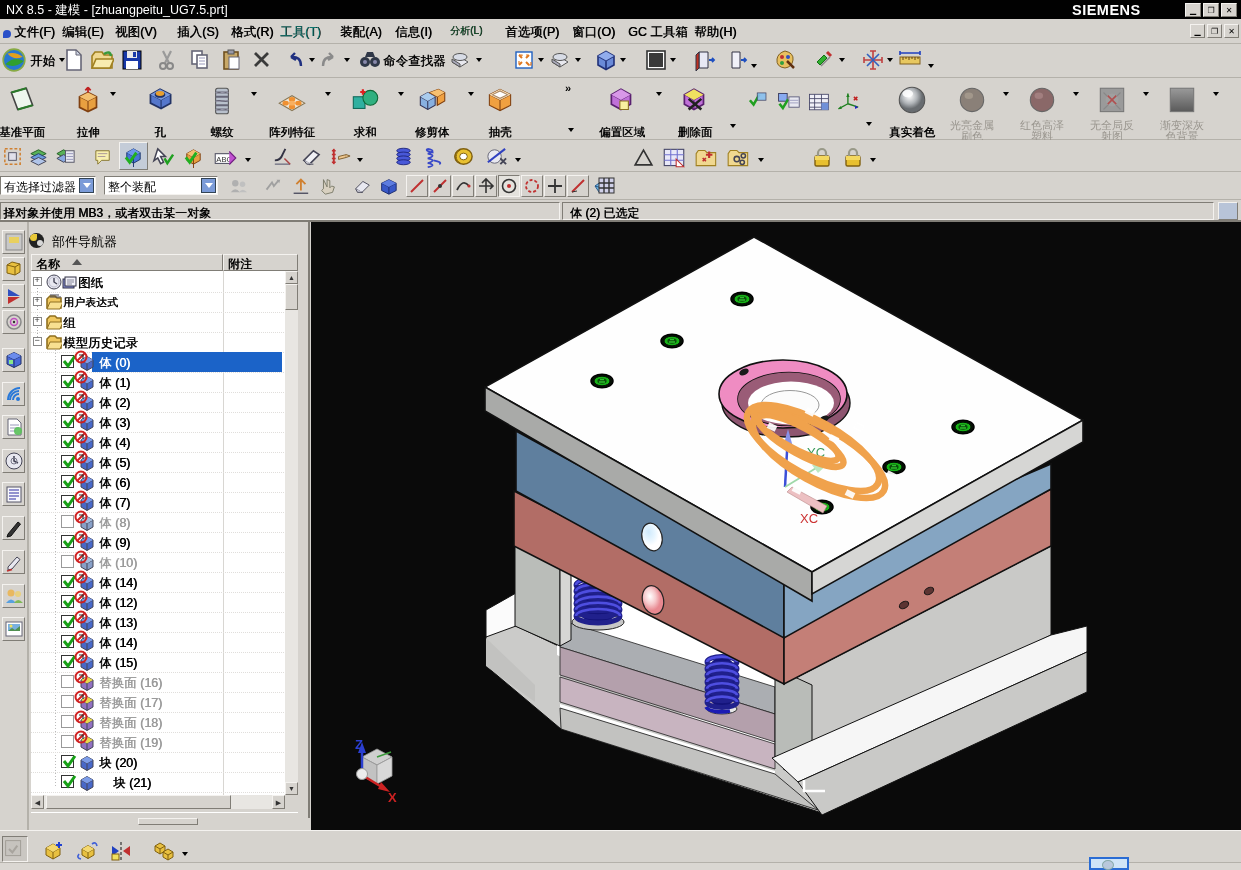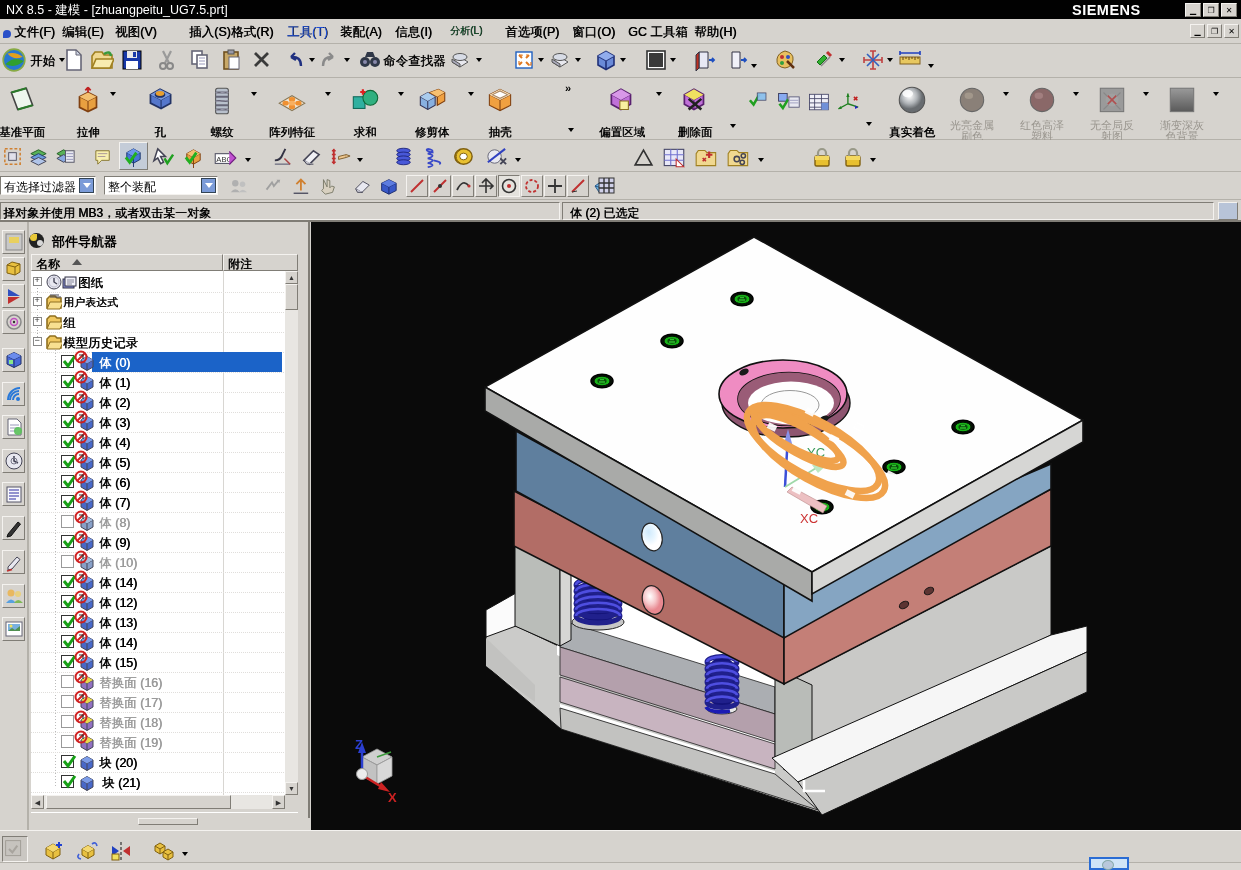--- a/index.html
+++ b/index.html
@@ -17,23 +17,23 @@
 <div class="abs" style="left:1072px;top:2px;font-size:14.5px;font-weight:bold;color:#fff;letter-spacing:0.5px">SIEMENS</div>
 </div>
 <div class="abs ras" style="left:1185px;top:3px;width:16px;height:14px;background:#d6d3ce;font-size:8px;text-align:center;line-height:13px;color:#000">▁</div>
 <div class="abs ras" style="left:1203px;top:3px;width:16px;height:14px;background:#d6d3ce;font-size:8px;text-align:center;line-height:13px;color:#000">❐</div>
 <div class="abs ras" style="left:1221px;top:3px;width:16px;height:14px;background:#d6d3ce;font-size:8px;text-align:center;line-height:13px;color:#000">✕</div>
 <div class="abs" style="left:0;top:19px;width:1241px;height:25px;background:#d6d3ce;border-bottom:1px solid #b4b1aa"></div>
 <div class="abs" style="left:3px;top:30px;width:8px;height:8px;background:#2a50c8;border-radius:50% 50% 50% 0"></div>
 <div class="abs" style="left:14px;top:24px;font-size:12.5px;color:#000;text-shadow:0.5px 0 0 #000">文件(F)</div>
 <div class="abs" style="left:62px;top:24px;font-size:12.5px;color:#000;text-shadow:0.5px 0 0 #000">编辑(E)</div>
 <div class="abs" style="left:115px;top:24px;font-size:12.5px;color:#000;text-shadow:0.5px 0 0 #000">视图(V)</div>
-<div class="abs" style="left:189px;top:24px;font-size:12.5px;color:#000;text-shadow:0.5px 0 0 #000">插入(S)</div>
+<div class="abs" style="left:177px;top:24px;font-size:12.5px;color:#000;text-shadow:0.5px 0 0 #000">插入(S)</div>
 <div class="abs" style="left:231px;top:24px;font-size:12.5px;color:#000;text-shadow:0.5px 0 0 #000">格式(R)</div>
-<div class="abs" style="left:287px;top:24px;font-size:12.5px;color:#1d4ed8;text-shadow:0.5px 0 0 #000">工具(T)</div>
+<div class="abs" style="left:280px;top:24px;font-size:12.5px;color:#0f766e;text-shadow:0.5px 0 0 #000">工具(T)</div>
 <div class="abs" style="left:340px;top:24px;font-size:12.5px;color:#000;text-shadow:0.5px 0 0 #000">装配(A)</div>
 <div class="abs" style="left:395px;top:24px;font-size:12.5px;color:#000;text-shadow:0.5px 0 0 #000">信息(I)</div>
 <div class="abs" style="left:450px;top:24px;font-size:10px;color:#14532d;text-shadow:0.5px 0 0 #000">分析(L)</div>
 <div class="abs" style="left:505px;top:24px;font-size:12.5px;color:#000;text-shadow:0.5px 0 0 #000">首选项(P)</div>
 <div class="abs" style="left:572px;top:24px;font-size:12.5px;color:#000;text-shadow:0.5px 0 0 #000">窗口(O)</div>
 <div class="abs" style="left:628px;top:24px;font-size:12.5px;color:#000;text-shadow:0.5px 0 0 #000">GC 工具箱</div>
 <div class="abs" style="left:694px;top:24px;font-size:12.5px;color:#000;text-shadow:0.5px 0 0 #000">帮助(H)</div>
 <div class="abs ras" style="left:1190px;top:24px;width:15px;height:14px;background:#d6d3ce;font-size:8px;text-align:center;line-height:13px;color:#000">▁</div>
 <div class="abs ras" style="left:1207px;top:24px;width:15px;height:14px;background:#d6d3ce;font-size:8px;text-align:center;line-height:13px;color:#000">❐</div>
 <div class="abs ras" style="left:1224px;top:24px;width:15px;height:14px;background:#d6d3ce;font-size:8px;text-align:center;line-height:13px;color:#000">✕</div>
@@ -727,21 +727,21 @@
     <rect x="4" y="5" width="12" height="7" fill="#78b0e0"></rect>
     <path d="M4 12 l4-3 3 2 5-4v5z" fill="#509050"></path>
     <circle cx="7" cy="7" r="1.5" fill="#f0e060"></circle>
   </svg>
 <div class="abs" style="left:27px;top:222px;width:2px;height:608px;background:#b4b1aa"></div>
 <div class="abs" style="left:29px;top:222px;width:281px;height:596px;background:#d6d3ce;border-right:2px solid #807d76"></div>
 <div class="abs" style="left:29px;top:233px;width:15px;height:15px;border-radius:50%;background:#222;overflow:hidden">
     <div style="position:absolute;left:1px;top:1px;width:7px;height:7px;background:#e8c838;border-radius:50% 0 50% 50%"></div>
     <div style="position:absolute;right:1px;bottom:2px;width:6px;height:6px;background:#d8d8d8;border-radius:50%"></div>
   </div>
-<div class="abs" style="left:52px;top:233px;font-size:13px;font-weight:bold;color:#000">部件导航器</div>
+<div class="abs" style="left:52px;top:233px;font-size:13px;font-weight:normal;color:#000">部件导航器</div>
 <div class="abs ras" style="left:31px;top:254px;width:192px;height:17px;background:#d6d3ce"></div>
 <div class="abs" style="left:36px;top:256px;font-size:12px;text-shadow:0.5px 0 0 #000">名称</div>
 <div class="abs" style="left:72px;top:259px;width:0;height:0;border-left:5px solid transparent;border-right:5px solid transparent;border-bottom:6px solid #555"></div>
 <div class="abs ras" style="left:223px;top:254px;width:75px;height:17px;background:#d6d3ce"></div>
 <div class="abs" style="left:228px;top:256px;font-size:12px;text-shadow:0.5px 0 0 #000">附注</div>
 <div class="abs" style="left:31px;top:271px;width:267px;height:524px;background:#fff"></div>
 <div class="abs" style="left:37px;top:282px;width:1px;height:64px;background:repeating-linear-gradient(#aaa 0 1px,#fff 1px 3px)"></div>
 <div class="abs" style="left:55px;top:350px;width:1px;height:436px;background:repeating-linear-gradient(#bbb 0 1px,#fff 1px 3px)"></div>
 <div class="abs" style="left:285px;top:271px;width:13px;height:524px;background:#e8e6e2"></div>
 <div class="abs ras" style="left:285px;top:271px;width:13px;height:13px;background:#d6d3ce;font-size:7px;text-align:center;line-height:12px;color:#333">▲</div>
@@ -1104,21 +1104,21 @@
 <div class="abs" style="left:31px;top:792px;width:254px;height:1px;background:repeating-linear-gradient(90deg,#e0dedb 0 1px,#fff 1px 2px)"></div>
 <div class="abs" style="left:61px;top:775px;width:13px;height:13px;background:#fff;border:1.5px solid #333"></div>
 <svg class="abs" style="left:62px;top:774px" width="15" height="15">
     <path d="M2 7 l4 5 7-10" fill="none" stroke="#18a018" stroke-width="3"></path>
   </svg>
 <svg class="abs" style="left:78px;top:774px" width="18" height="18">
     <path d="M3 6 l6-3.5 6 3.5 v7 l-6 3.5 -6-3.5z" fill="#4868c8" stroke="#445"></path>
     <path d="M3 6 l6 3.5 6-3.5 M9 9.5 v7" stroke="#445" fill="none"></path>
     <path d="M3 6 l6-3.5 6 3.5 -6 3.5z" fill="#7c9ce8"></path>
   </svg>
-<div class="abs" style="left:102px;top:775px;font-size:12.5px;color:#000;text-shadow:0.5px 0 0 #000">块 (21)</div>
+<div class="abs" style="left:113px;top:775px;font-size:12.5px;color:#000;text-shadow:0.5px 0 0 #000">块 (21)</div>
 <div class="abs" style="left:31px;top:795px;width:254px;height:14px;background:#e8e6e2"></div>
 <div class="abs ras" style="left:31px;top:795px;width:13px;height:14px;background:#d6d3ce;font-size:7px;text-align:center;line-height:13px;color:#333">◀</div>
 <div class="abs ras" style="left:46px;top:795px;width:185px;height:14px;background:#d6d3ce"></div>
 <div class="abs ras" style="left:272px;top:795px;width:13px;height:14px;background:#d6d3ce;font-size:7px;text-align:center;line-height:13px;color:#333">▶</div>
 <div class="abs" style="left:31px;top:812px;width:267px;height:4px;background:#d6d3ce;border-top:1px solid #fff"></div>
 <div class="abs ras" style="left:138px;top:818px;width:60px;height:7px;background:#d6d3ce"></div>
 <svg class="abs" style="left:0;top:0" width="1241" height="870" viewBox="0 0 1241 870">
     <defs></defs>
     <rect x="311" y="222" width="930" height="608" fill="#0a0a0a"></rect>
     <polygon points="486,610 516,626 818,768 822,813 561,729 486,666" fill="#cbcbc9" stroke="#111" stroke-width="1"></polygon>

